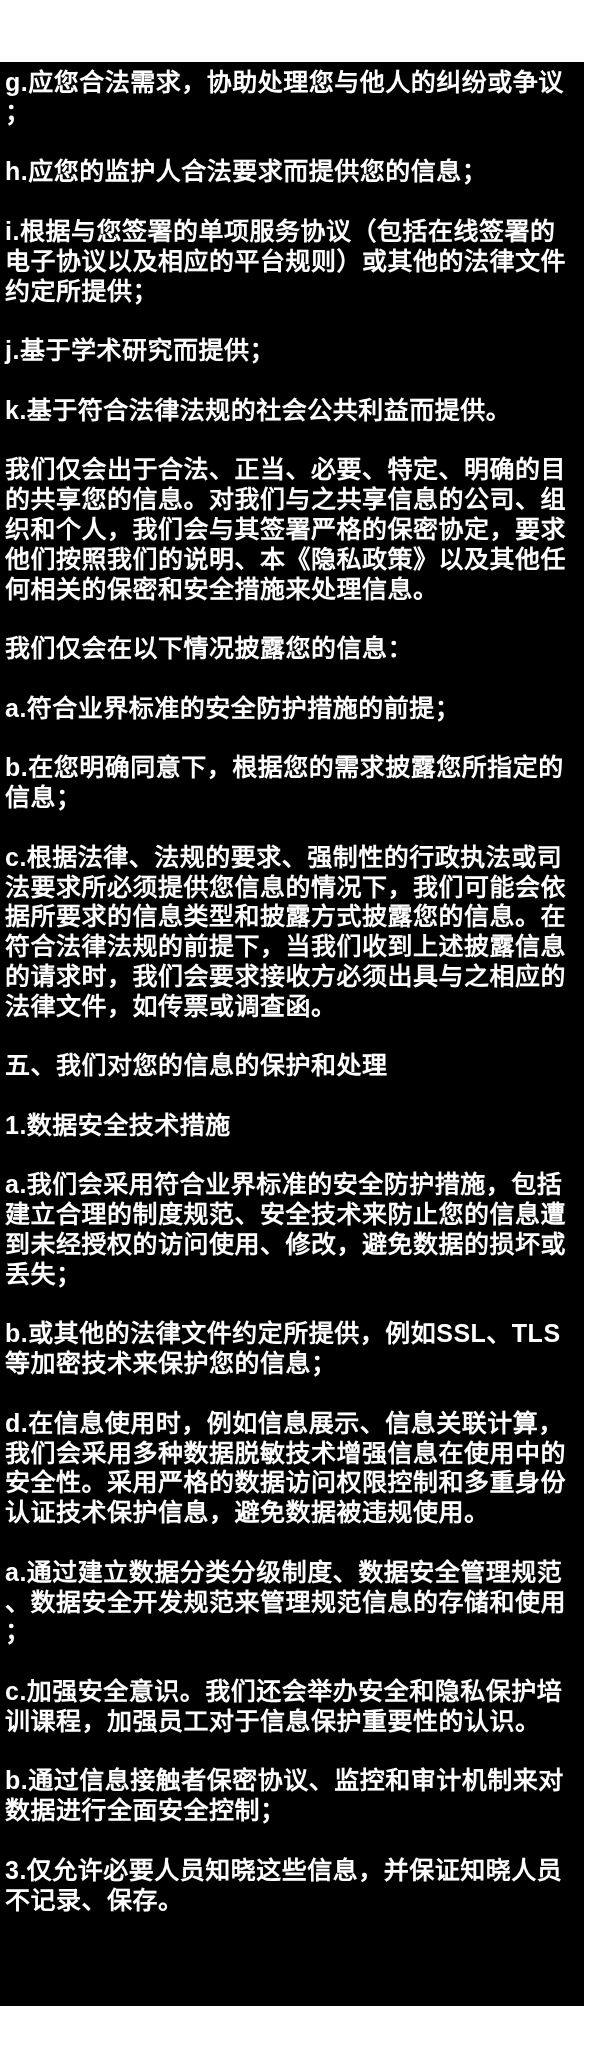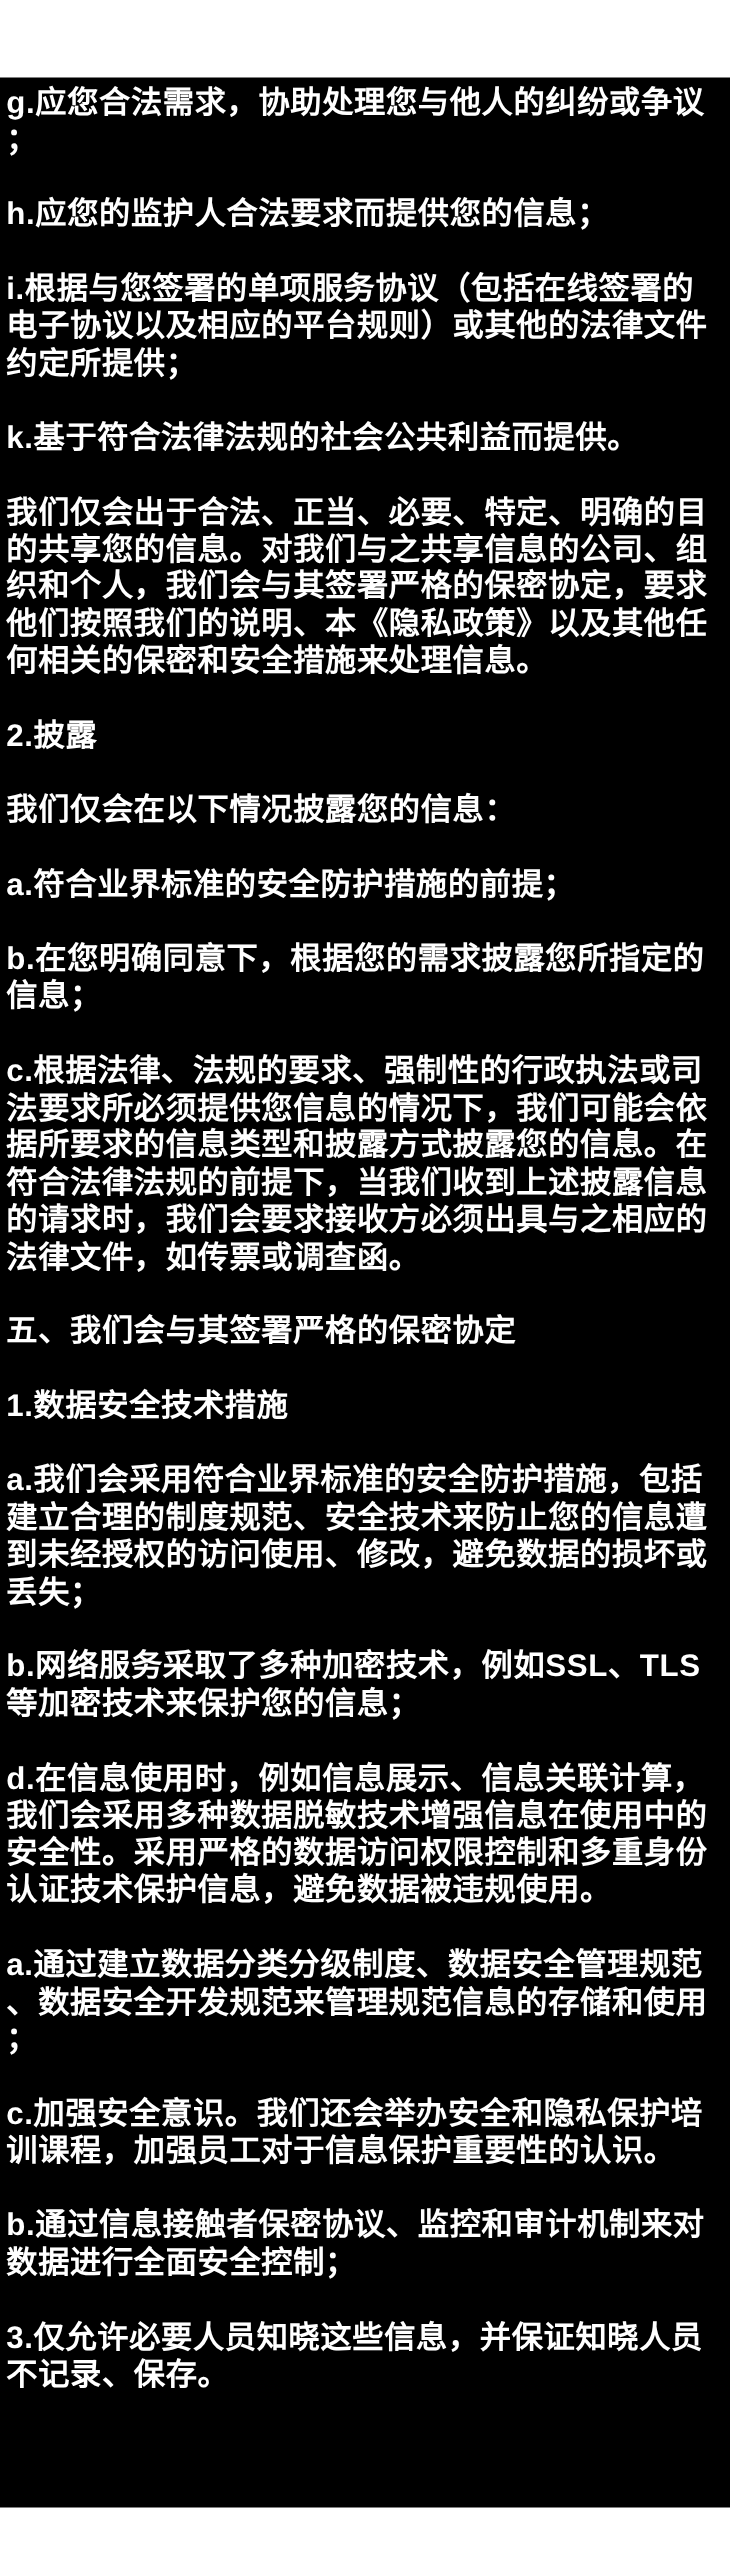--- a/index.html
+++ b/index.html
@@ -41,29 +41,29 @@
     margin-bottom: 0;
   }
 </style>
 </head>
 <body>
 
 <div class="text-panel">
   <p>g.应您合法需求，协助处理您与他人的纠纷或争议；</p>
   <p>h.应您的监护人合法要求而提供您的信息；</p>
   <p>i.根据与您签署的单项服务协议（包括在线签署的电子协议以及相应的平台规则）或其他的法律文件约定所提供；</p>
+  <p>j.基于学术研究而提供；</p>
   <p>k.基于符合法律法规的社会公共利益而提供。</p>
   <p>我们仅会出于合法、正当、必要、特定、明确的目的共享您的信息。对我们与之共享信息的公司、组织和个人，我们会与其签署严格的保密协定，要求他们按照我们的说明、本《隐私政策》以及其他任何相关的保密和安全措施来处理信息。</p>
-  <p>2.披露</p>
   <p>我们仅会在以下情况披露您的信息：</p>
   <p>a.符合业界标准的安全防护措施的前提；</p>
   <p>b.在您明确同意下，根据您的需求披露您所指定的信息；</p>
   <p>c.根据法律、法规的要求、强制性的行政执法或司法要求所必须提供您信息的情况下，我们可能会依据所要求的信息类型和披露方式披露您的信息。在符合法律法规的前提下，当我们收到上述披露信息的请求时，我们会要求接收方必须出具与之相应的法律文件，如传票或调查函。</p>
-  <p>五、我们会与其签署严格的保密协定</p>
+  <p>五、我们对您的信息的保护和处理</p>
   <p>1.数据安全技术措施</p>
   <p>a.我们会采用符合业界标准的安全防护措施，包括建立合理的制度规范、安全技术来防止您的信息遭到未经授权的访问使用、修改，避免数据的损坏或丢失；</p>
-  <p>b.网络服务采取了多种加密技术，例如SSL、TLS等加密技术来保护您的信息；</p>
+  <p>b.或其他的法律文件约定所提供，例如SSL、TLS等加密技术来保护您的信息；</p>
   <p>d.在信息使用时，例如信息展示、信息关联计算，我们会采用多种数据脱敏技术增强信息在使用中的安全性。采用严格的数据访问权限控制和多重身份认证技术保护信息，避免数据被违规使用。</p>
   <p>a.通过建立数据分类分级制度、数据安全管理规范、数据安全开发规范来管理规范信息的存储和使用；</p>
   <p>c.加强安全意识。我们还会举办安全和隐私保护培训课程，加强员工对于信息保护重要性的认识。</p>
   <p>b.通过信息接触者保密协议、监控和审计机制来对数据进行全面安全控制；</p>
   <p>3.仅允许必要人员知晓这些信息，并保证知晓人员不记录、保存。</p>
 </div>
 
 </body></html>

